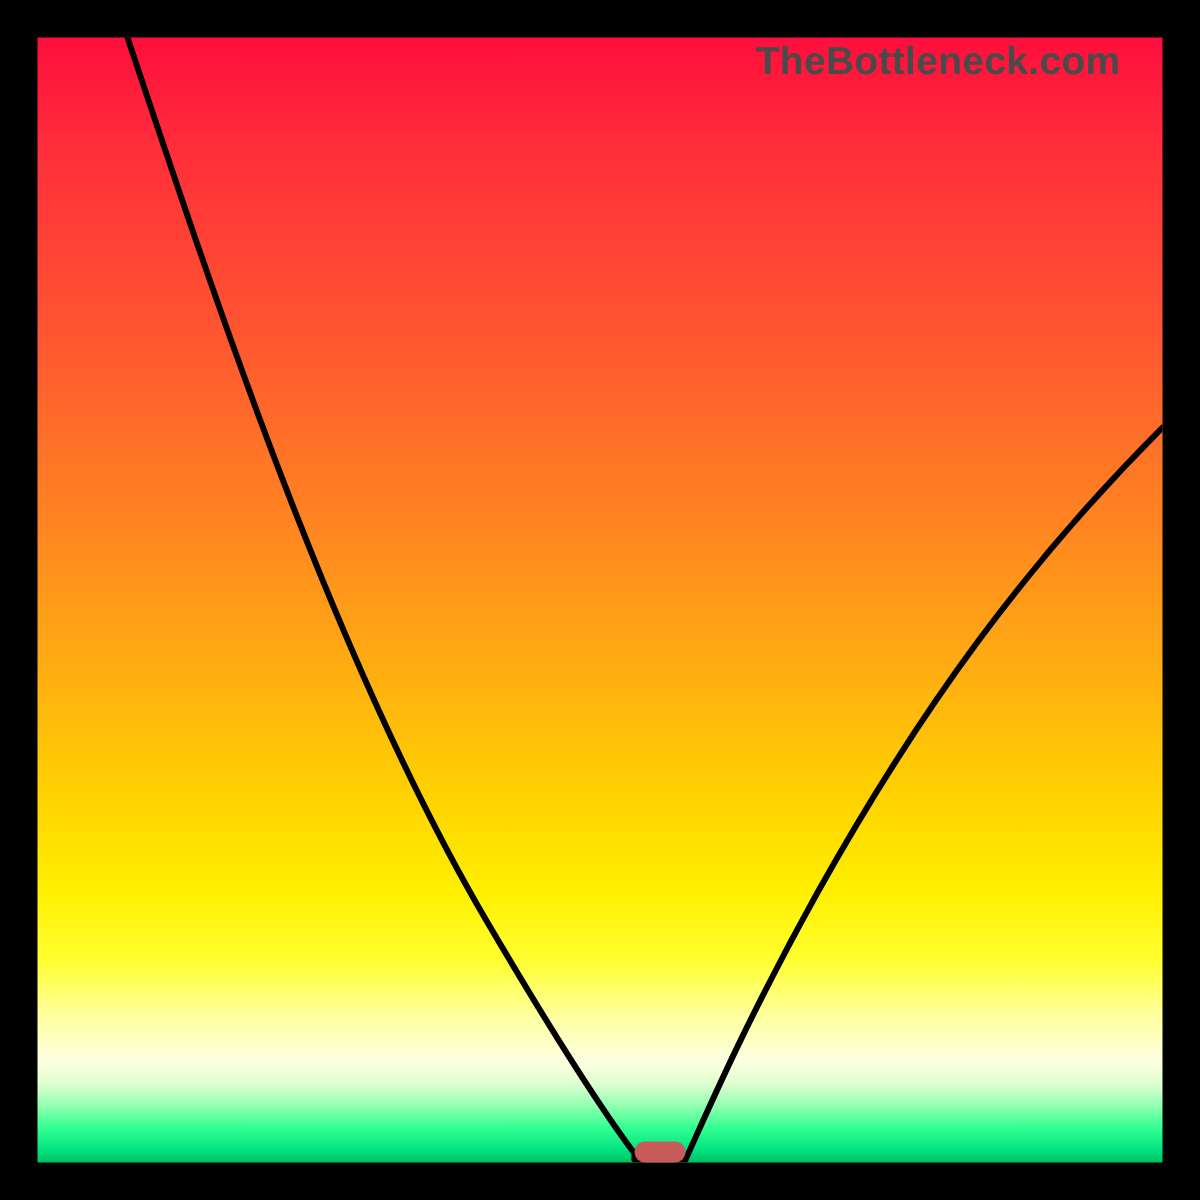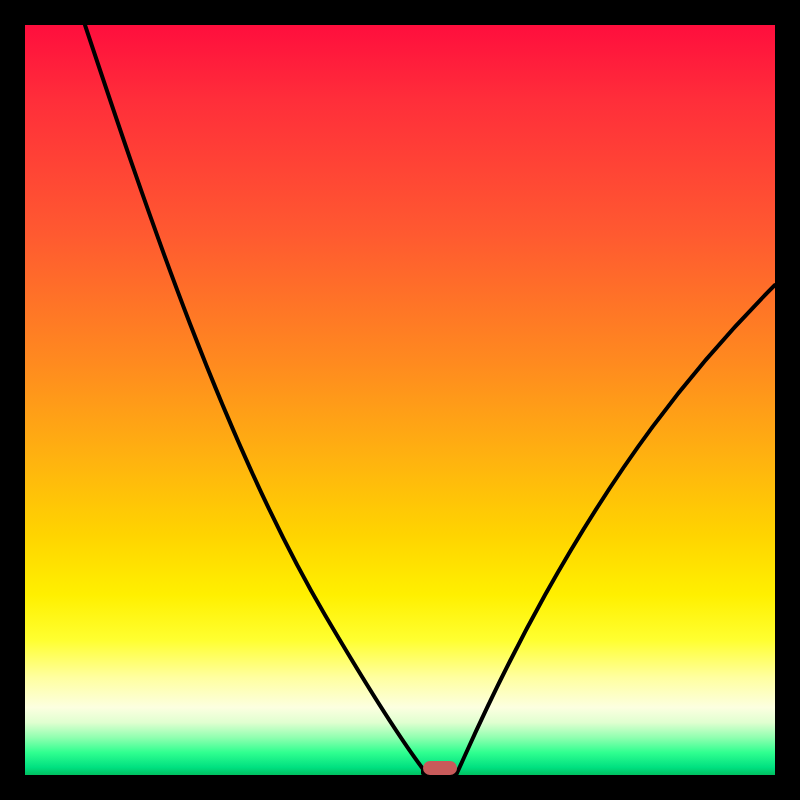--- a/index.html
+++ b/index.html
@@ -67,20 +67,21 @@
     border-radius: 8px;
     background: #c85a5a;
   }
 </style>
 </head>
 <body>
 
 <div class="frame">
   <div class="plot">
 
+    <div class="watermark">TheBottleneck.com</div>
 
     <svg class="curve" viewBox="0 0 750 750" preserveAspectRatio="none">
 
       <path d="M 60 0
                C 120 180, 200 420, 300 590
                C 350 675, 380 720, 398 744
                L 398 748" fill="none" stroke="#000" stroke-width="4" stroke-linecap="round"></path>
 
       <path d="M 398 748 L 432 748" fill="none" stroke="#000" stroke-width="4" stroke-linecap="round"></path>
 

